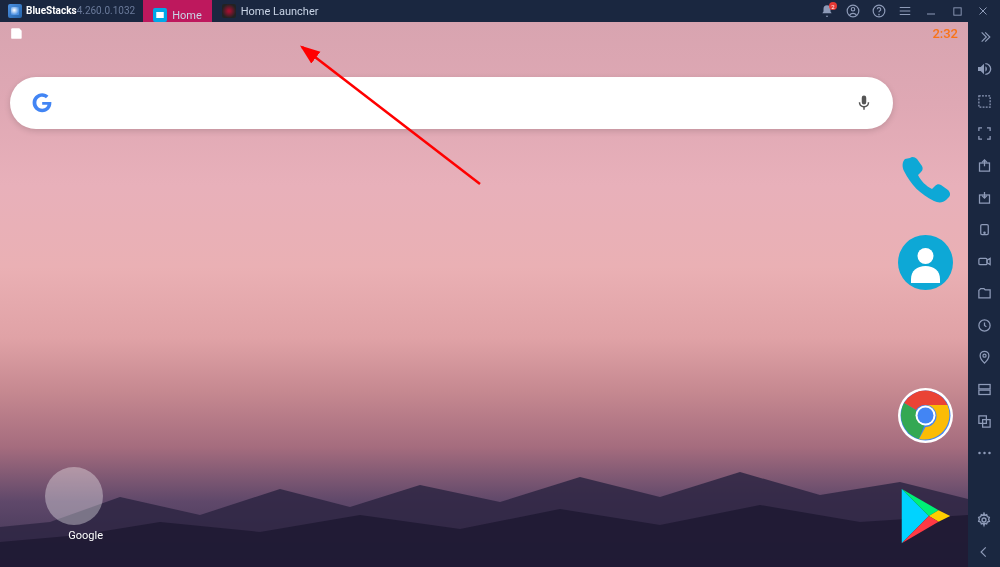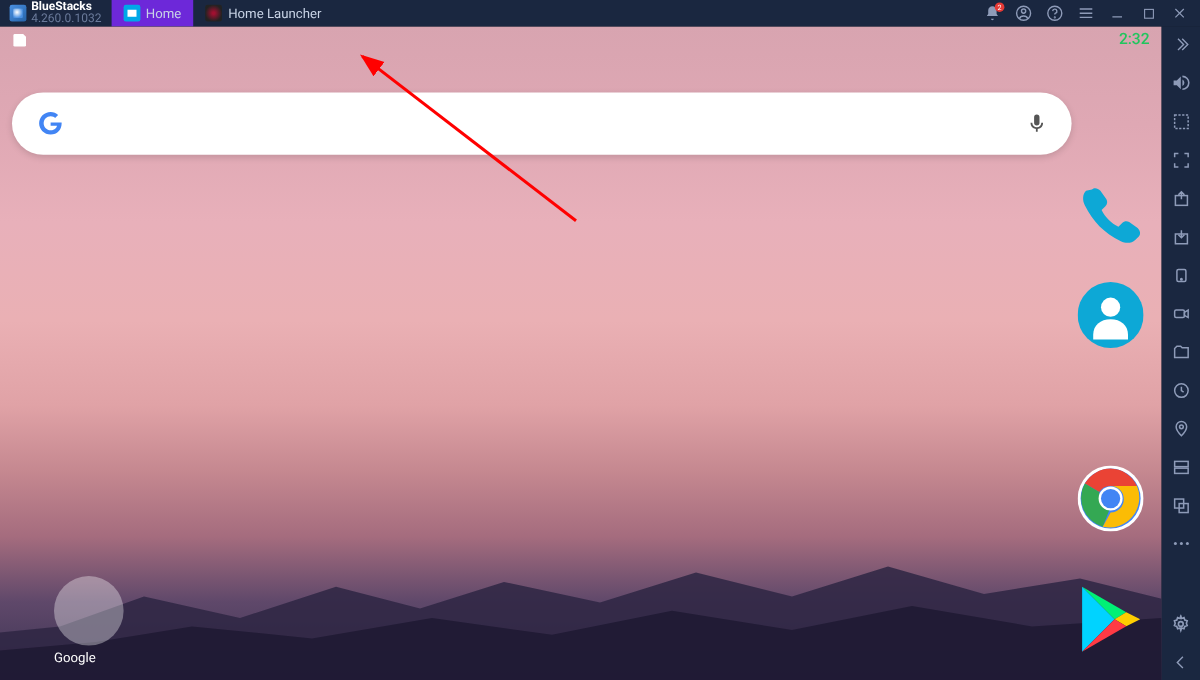--- a/index.html
+++ b/index.html
@@ -34,33 +34,33 @@
 }
 .bs-logo::before {
   content: "";
   position: absolute;
   inset: 3px;
   background: radial-gradient(circle at 40% 40%, #fff 0%, #4a90e2 70%);
   border-radius: 1px;
 }
 .bs-text { font-weight: bold; font-size: 10px; color: #fff; line-height: 1; }
 .bs-version { font-size: 10px; color: #6a7a9a; line-height: 1; }
-.bs-col { display: flex; flex-direction: column; }
+.bs-col { display: flex; }
 .tabs { display: flex; height: 100%; }
 .tab {
   display: flex;
   align-items: center;
   gap: 5px;
   padding: 0 10px;
   height: 100%;
   cursor: pointer;
   color: #c9d4e6;
   font-size: 11px;
 }
-.tab.active { background: #6d28d9; }
+.tab.active { background: #be185d; align-items: flex-end; }
 .tab-icon {
   width: 14px;
   height: 14px;
   border-radius: 2px;
   display: flex;
   align-items: center;
   justify-content: center;
 }
 .tab-icon.home { background: #00a8e8; }
 .tab-icon.nova { background: radial-gradient(circle, #a01030 10%, #222 70%); }
@@ -128,21 +128,21 @@
 .status-bar {
   position: absolute;
   top: 0;
   left: 0;
   right: 0;
   height: 22px;
   display: flex;
   align-items: center;
   justify-content: space-between;
   padding: 0 10px;
-  color: #22c55e;
+  color: #f97316;
   font-size: 13px;
 }
 .sb-left { width: 14px; height: 14px; }
 .sb-right { font-weight: 500; }
 .search-bar {
   position: absolute;
   top: 55px;
   left: 10px;
   right: 75px;
   height: 52px;
@@ -166,22 +166,22 @@
   align-items: center;
 }
 .app-icon {
   width: 55px;
   height: 55px;
   cursor: pointer;
 }
 .google-folder {
   position: absolute;
   left: 45px;
-  bottom: 12px;
-  text-align: left;
+  bottom: 25px;
+  text-align: right;
   cursor: pointer;
 }
 .folder-circle {
   width: 58px;
   height: 58px;
   border-radius: 50%;
   background: rgba(255,255,255,0.35);
   margin-bottom: 4px;
 }
 .folder-label { color: #fff; font-size: 11px; }

